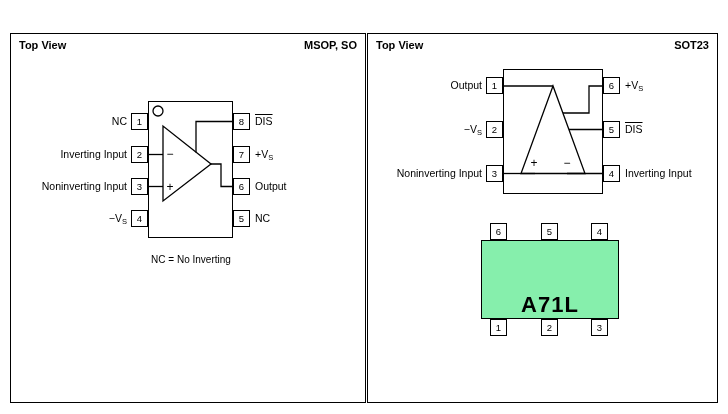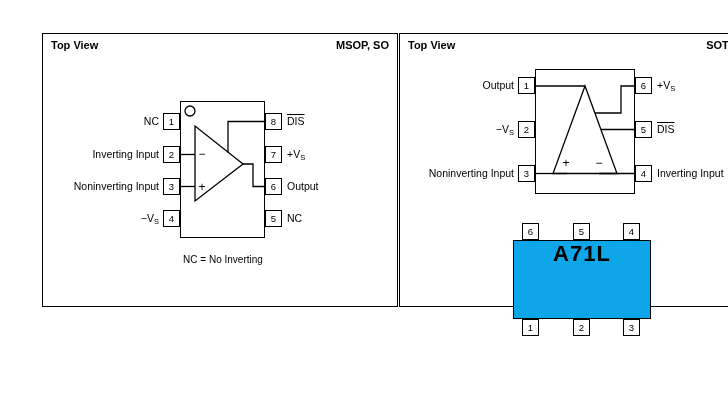--- a/index.html
+++ b/index.html
@@ -2,39 +2,39 @@
 <html><head>
 <meta charset="utf-8">
 <style>
   * { margin:0; padding:0; box-sizing:border-box; }
   html,body { background:#fff; }
   .page {
     position:relative; width:728px; height:414px; background:#fff;
     font-family:"Liberation Sans", sans-serif; color:#000; overflow:hidden;
   }
   .title { position:absolute; left:10px; top:7px; font-size:13px; font-weight:700; letter-spacing:.3px; }
-  .panel { position:absolute; top:33px; height:274px; border:1.4px solid #000; background:#fff;margin-left:32px; }
+  .panel { position:absolute; top:33px; height:370px; border:1.4px solid #000; background:#fff; }
   .panel-msop  { left:10px;  width:356px; }
   .panel-sot23 { left:367px; width:351px; }
   .corner { position:absolute; top:5px; font-size:11px; font-weight:700; }
   .corner-l { left:8px; } .corner-r { right:8px; }
   .ic-body { position:absolute; border:1.5px solid #000; background:#fff; }
   .svg-layer { position:absolute; left:0; top:0; pointer-events:none; }
   .svg-layer circle, .svg-layer polygon, .svg-layer path { fill:none; stroke:#000; stroke-width:1.3px; }
   .svg-layer text { fill:#000; stroke:none; font-size:12px; font-family:"Liberation Sans", sans-serif; }
   .pinbox {
     position:absolute; width:17px; height:17px; border:1.3px solid #000; background:#fff;
     font-size:9.5px; display:flex; align-items:center; justify-content:center;
   }
   .pinlabel { position:absolute; height:17px; line-height:17px; font-size:10.5px; white-space:nowrap; }
   .lbl-r { text-align:right; }
   sub { font-size:7.5px; vertical-align:baseline; position:relative; top:2px; }
   .overline { text-decoration:overline; }
   .note { position:absolute; font-size:10px; text-align:center; }
-  .marking-rect { position:absolute; border:1.5px solid #000; background:#0ea5e9; display:flex; align-items:flex-start; justify-content:center; }
+  .marking-rect { position:absolute; border:1.5px solid #000; background:#86efac; display:flex; align-items:flex-end; justify-content:center; }
   .marking-text { font-size:22px; font-weight:700; letter-spacing:1px; }
   .caption { position:absolute; font-size:10px; text-align:center; }
 </style>
 </head>
 <body>
 
 <div class="page">
 
 
   <section class="panel panel-msop">

